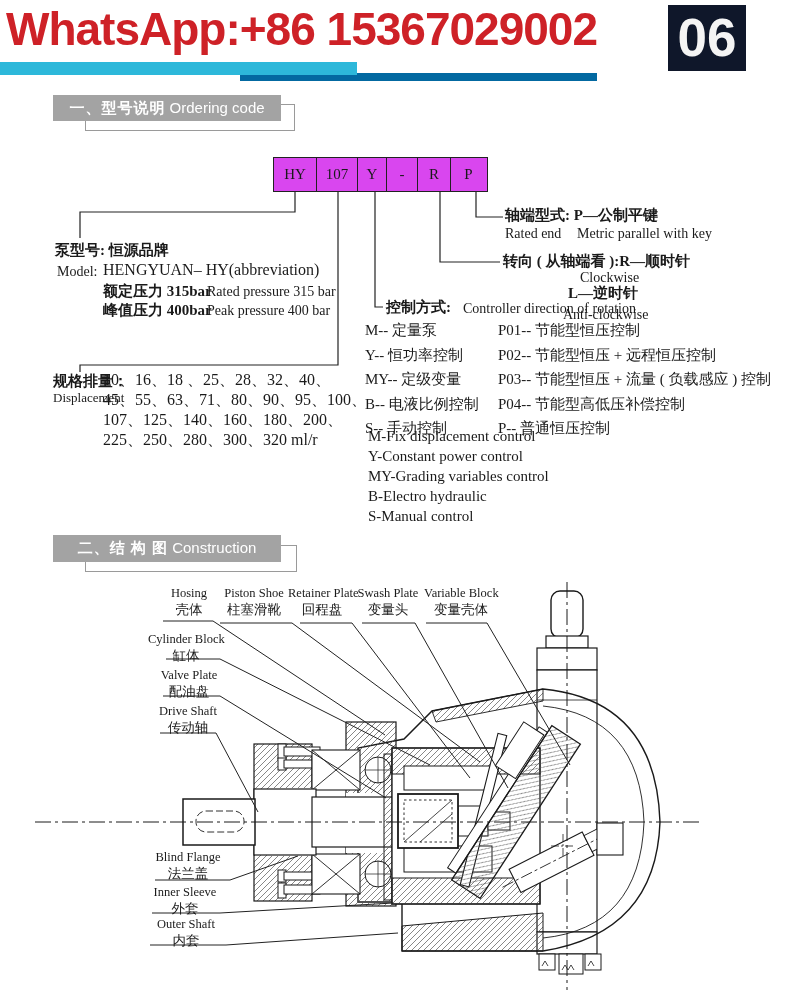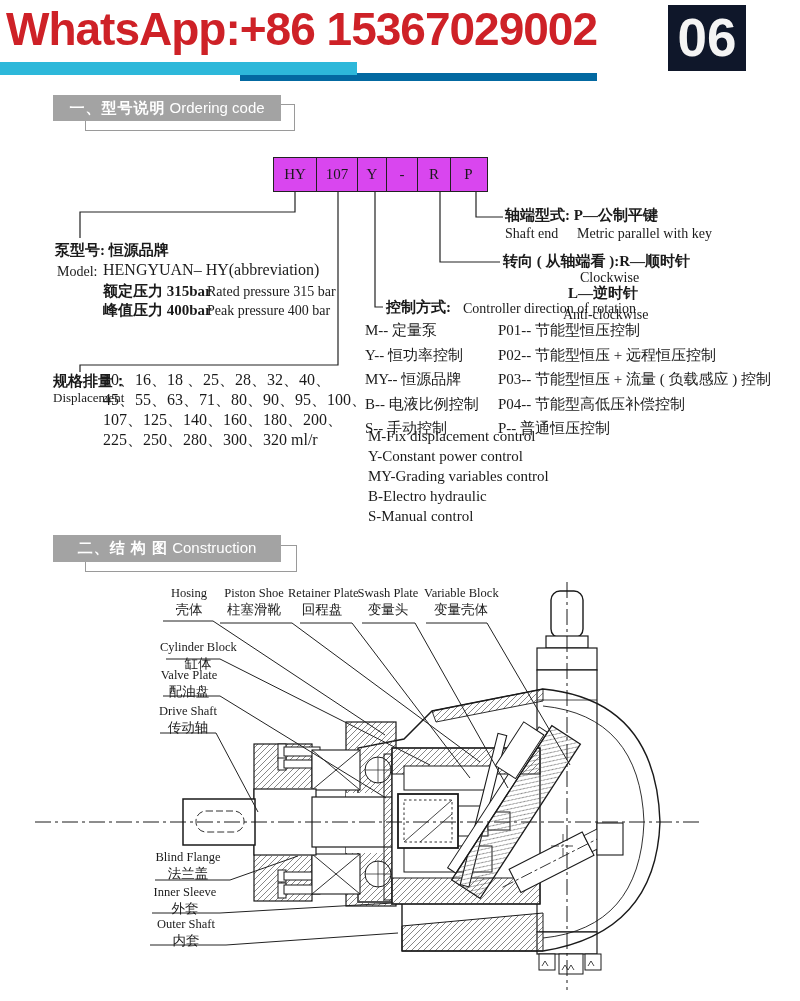--- a/index.html
+++ b/index.html
@@ -81,35 +81,35 @@
   <div class="abs code-row">
     <div class="code-cell w0">HY</div>
     <div class="code-cell w1">107</div>
     <div class="code-cell w2">Y</div>
     <div class="code-cell w3">-</div>
     <div class="code-cell w4">R</div>
     <div class="code-cell w5">P</div>
   </div>
 
   <div class="abs t15 cnb" style="left:505px;top:206px;">轴端型式: P—公制平键</div>
-  <div class="abs t14" style="left:505px;top:226px;">Shaft end</div>
+  <div class="abs t14" style="left:505px;top:226px;">Rated end</div>
   <div class="abs t14" style="left:577px;top:226px;">Metric parallel with key</div>
 
   <div class="abs t15 cnb" style="left:503px;top:252px;">转向 ( 从轴端看 ):R—顺时针</div>
   <div class="abs t14" style="left:580px;top:270px;">Clockwise</div>
   <div class="abs t15 cnb" style="left:568px;top:284px;">L—逆时针</div>
   <div class="abs t14" style="left:563px;top:299px;margin-top:8px;">Anti-clockwise</div>
 
   <div class="abs t15 cnb" style="left:386px;top:298px;">控制方式:</div>
   <div class="abs t14" style="left:463px;top:301px;">Controller direction of rotation</div>
 
   <div class="abs list list-cn">
     <div>M-- 定量泵</div>
     <div>Y-- 恒功率控制</div>
-    <div>MY-- 恒源品牌</div>
+    <div>MY-- 定级变量</div>
     <div>B-- 电液比例控制</div>
     <div>S-- 手动控制</div>
   </div>
 
   <div class="abs list list-p">
     <div>P01-- 节能型恒压控制</div>
     <div>P02-- 节能型恒压 + 远程恒压控制</div>
     <div>P03-- 节能型恒压 + 流量 ( 负载感应 ) 控制</div>
     <div>P04-- 节能型高低压补偿控制</div>
     <div>P-- 普通恒压控制</div>
@@ -286,21 +286,21 @@
   </div>
   <div class="abs dlabel" style="left:356px;top:585px;width:64px;">
     <span class="en">Swash Plate</span>
     <span class="cn">变量头</span>
   </div>
   <div class="abs dlabel" style="left:424px;top:585px;width:74px;">
     <span class="en">Variable Block</span>
     <span class="cn">变量壳体</span>
   </div>
 
-  <div class="abs dlabel" style="left:160px;top:631px;width:76px;margin-top:8px;">
+  <div class="abs dlabel" style="left:148px;top:631px;width:76px;">
     <span class="en">Cylinder Block</span>
     <span class="cn">缸体</span>
   </div>
   <div class="abs dlabel" style="left:156px;top:667px;width:66px;">
     <span class="en">Valve Plate</span>
     <span class="cn">配油盘</span>
   </div>
   <div class="abs dlabel" style="left:154px;top:703px;width:68px;">
     <span class="en">Drive Shaft</span>
     <span class="cn">传动轴</span>

